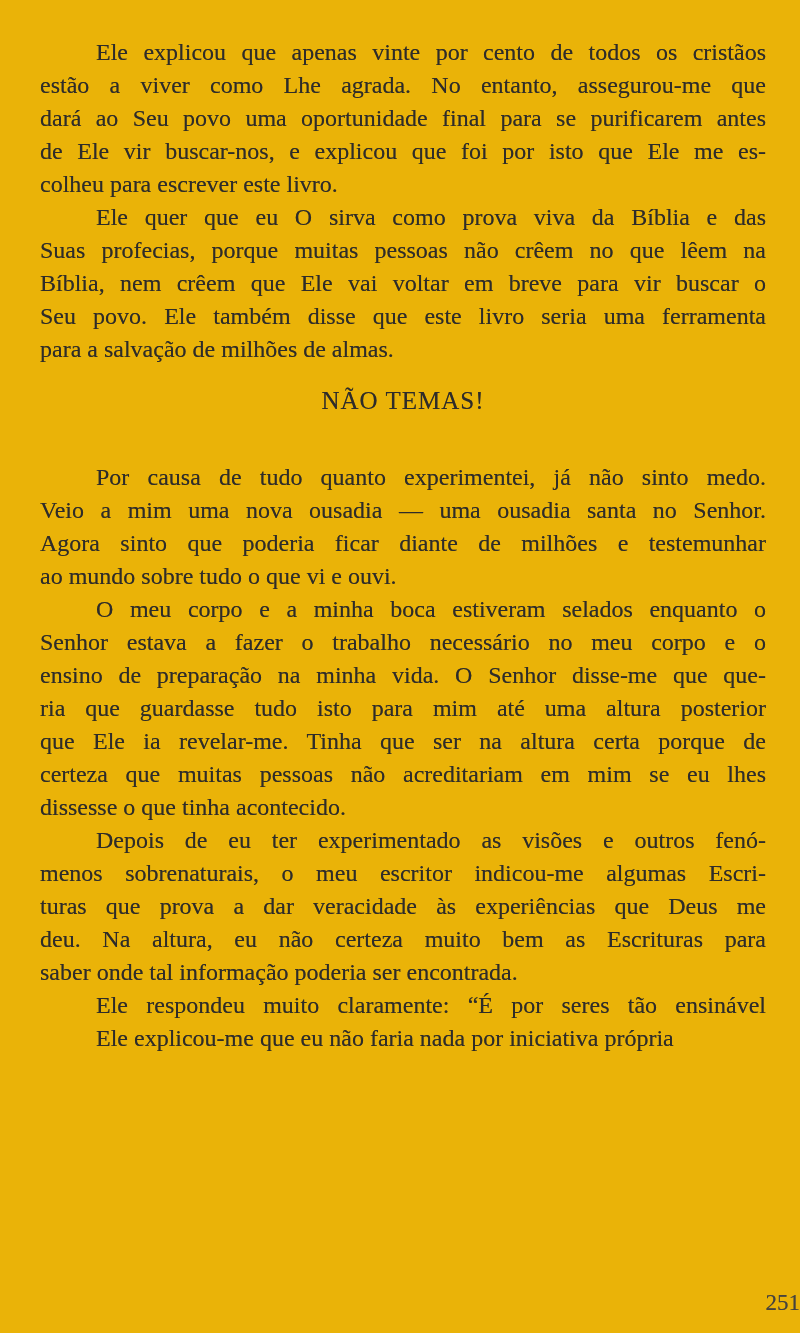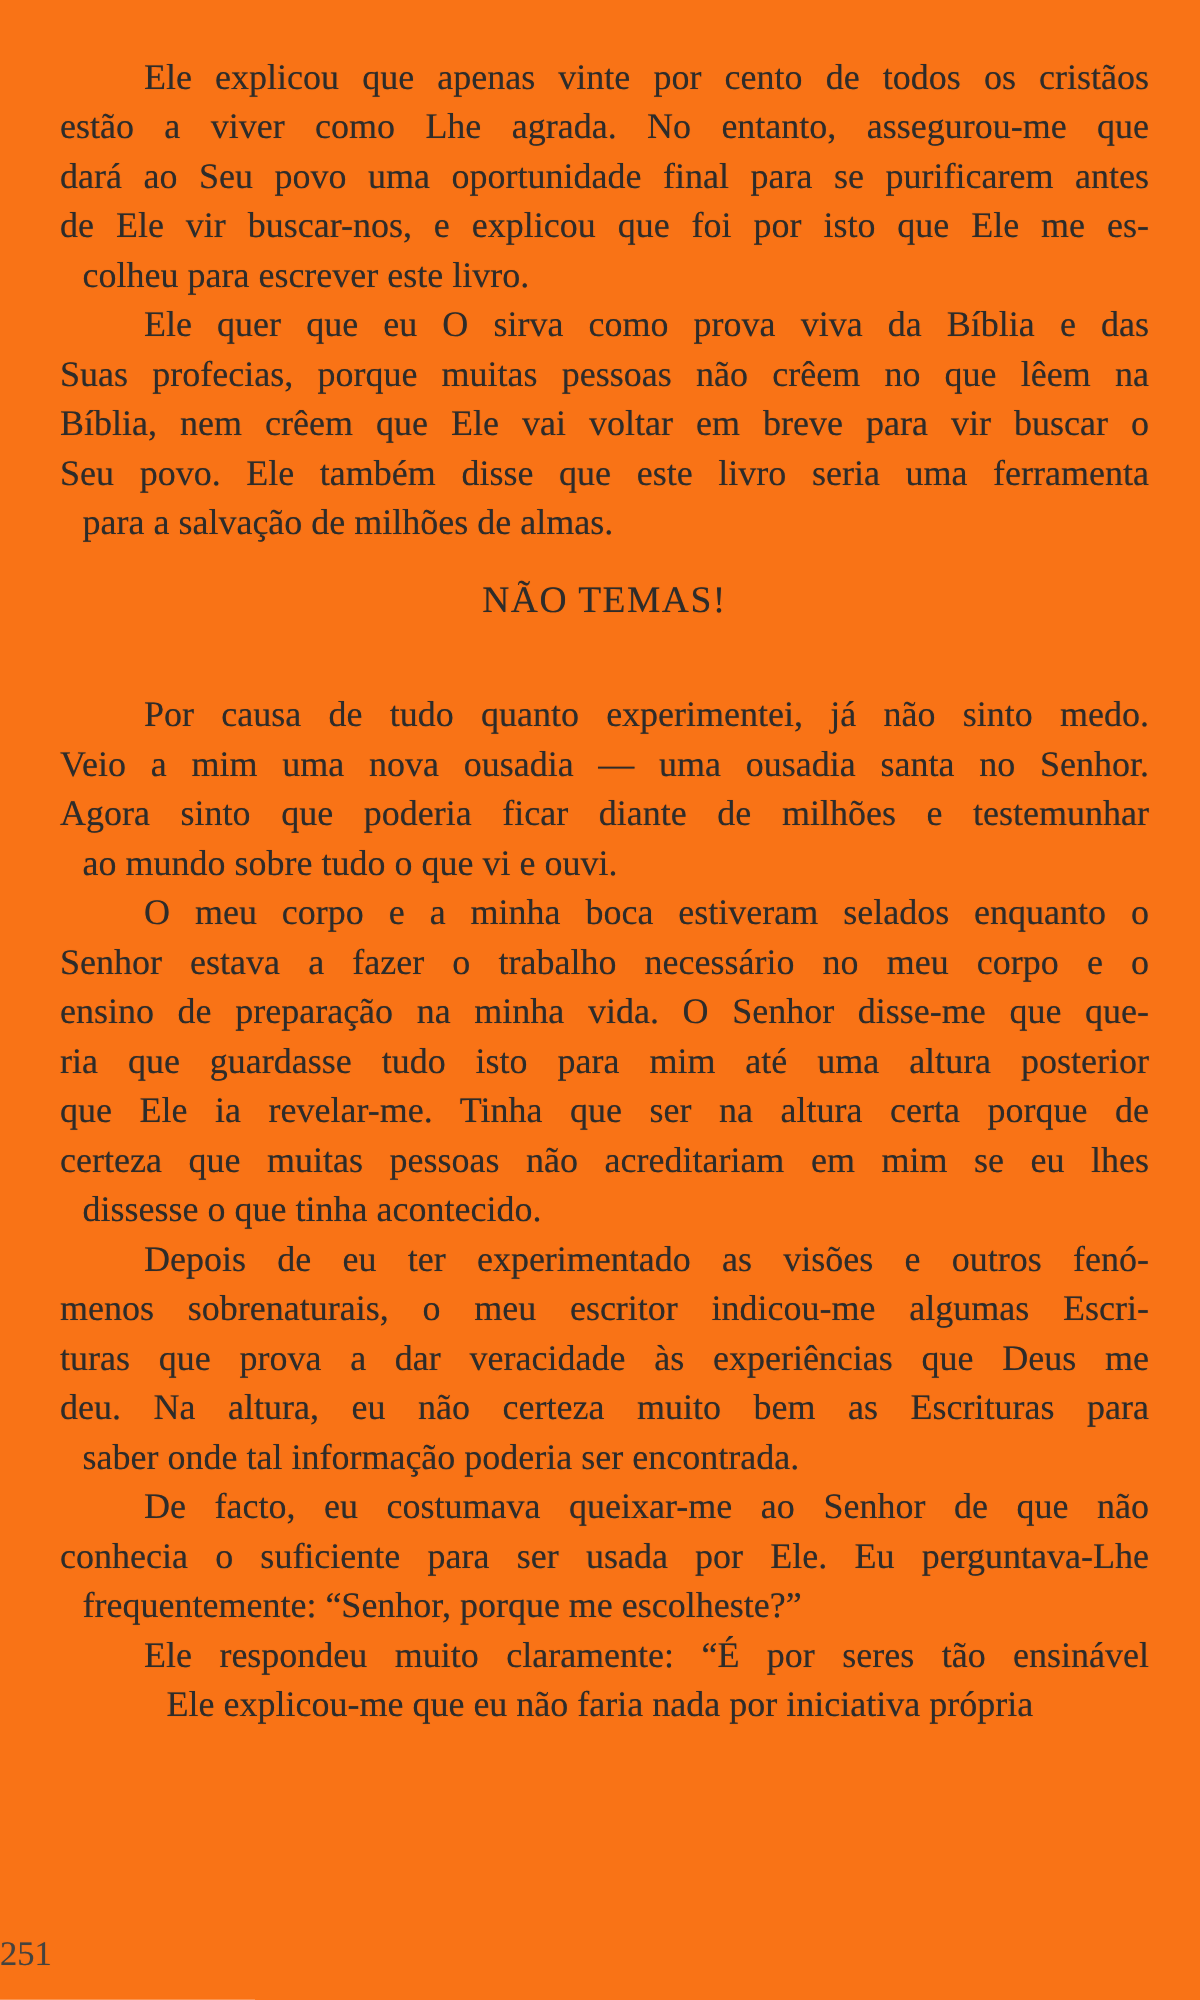--- a/index.html
+++ b/index.html
@@ -11,62 +11,61 @@
     height: 1333px;
     background: #fcfcfa;
     font-family: "Liberation Serif", serif;
     color: #2e2c2a;
     overflow: hidden;
   }
   .page {
     position: relative;
     width: 800px;
     height: 1333px;
-    background: #f97316;
+    background: #eab308;
   }
   .text-block {
     position: absolute;
     left: 40px;
     top: 36px;
     width: 726px;
     font-size: 24px;
     line-height: 33px;
     text-shadow: 0 0 0.5px rgba(46,44,42,0.55);
   }
   .para {
     margin: 0;
   }
   .line {
     text-align: justify;
     text-align-last: justify;
   }
   .line.last {
     text-align-last: left;
-    margin-left: 15px;
   }
   .line.indent {
     text-indent: 56px;
   }
   .heading {
     text-align: left;
     text-align-last: center;
     font-size: 25px;
     line-height: 33px;
     margin-top: 18px;
     margin-bottom: 44px;
     letter-spacing: 1px;
   }
   .ital {
   }
   .pagenum {
     position: absolute;
     top: 1290px;
     left: 0;
     width: 100%;
-    text-align: left;
+    text-align: right;
     font-size: 23px;
     color: #45433f;
     text-shadow: 0 0 0.5px rgba(70,67,63,0.5);
     font-family: Liberation Serif, serif;
   }
 </style>
 </head>
 <body>
 
 <div class="page">
@@ -102,25 +101,20 @@
         <div class="line last"><span>dissesse o que tinha acontecido.</span></div>
       </div>
       <div class="para">
         <div class="line indent"><span>Depois de eu ter experimentado as visões e outros fenó-</span></div>
         <div class="line"><span>menos sobrenaturais, o meu escritor indicou-me algumas Escri-</span></div>
         <div class="line"><span>turas que prova a dar veracidade às experiências que Deus me</span></div>
         <div class="line"><span>deu. Na altura, eu não certeza muito bem as Escrituras para</span></div>
         <div class="line last"><span>saber onde tal informação poderia ser encontrada.</span></div>
       </div>
       <div class="para">
-        <div class="line indent"><span>De facto, eu costumava queixar-me ao Senhor de que não</span></div>
-        <div class="line"><span>conhecia o suficiente para ser usada por Ele. Eu perguntava-Lhe</span></div>
-        <div class="line last"><span>frequentemente: “Senhor, porque me escolheste?”</span></div>
-      </div>
-      <div class="para">
         <div class="line indent"><span>Ele respondeu muito claramente: </span><span class="ital">“É por seres tão ensinável</span></div>
       </div>
       <div class="para">
         <div class="line indent last"><span>Ele explicou-me que eu não faria nada por iniciativa própria</span></div>
       </div>
     </div>
   <div class="pagenum">251</div>
 </div>
 
 </body></html>

